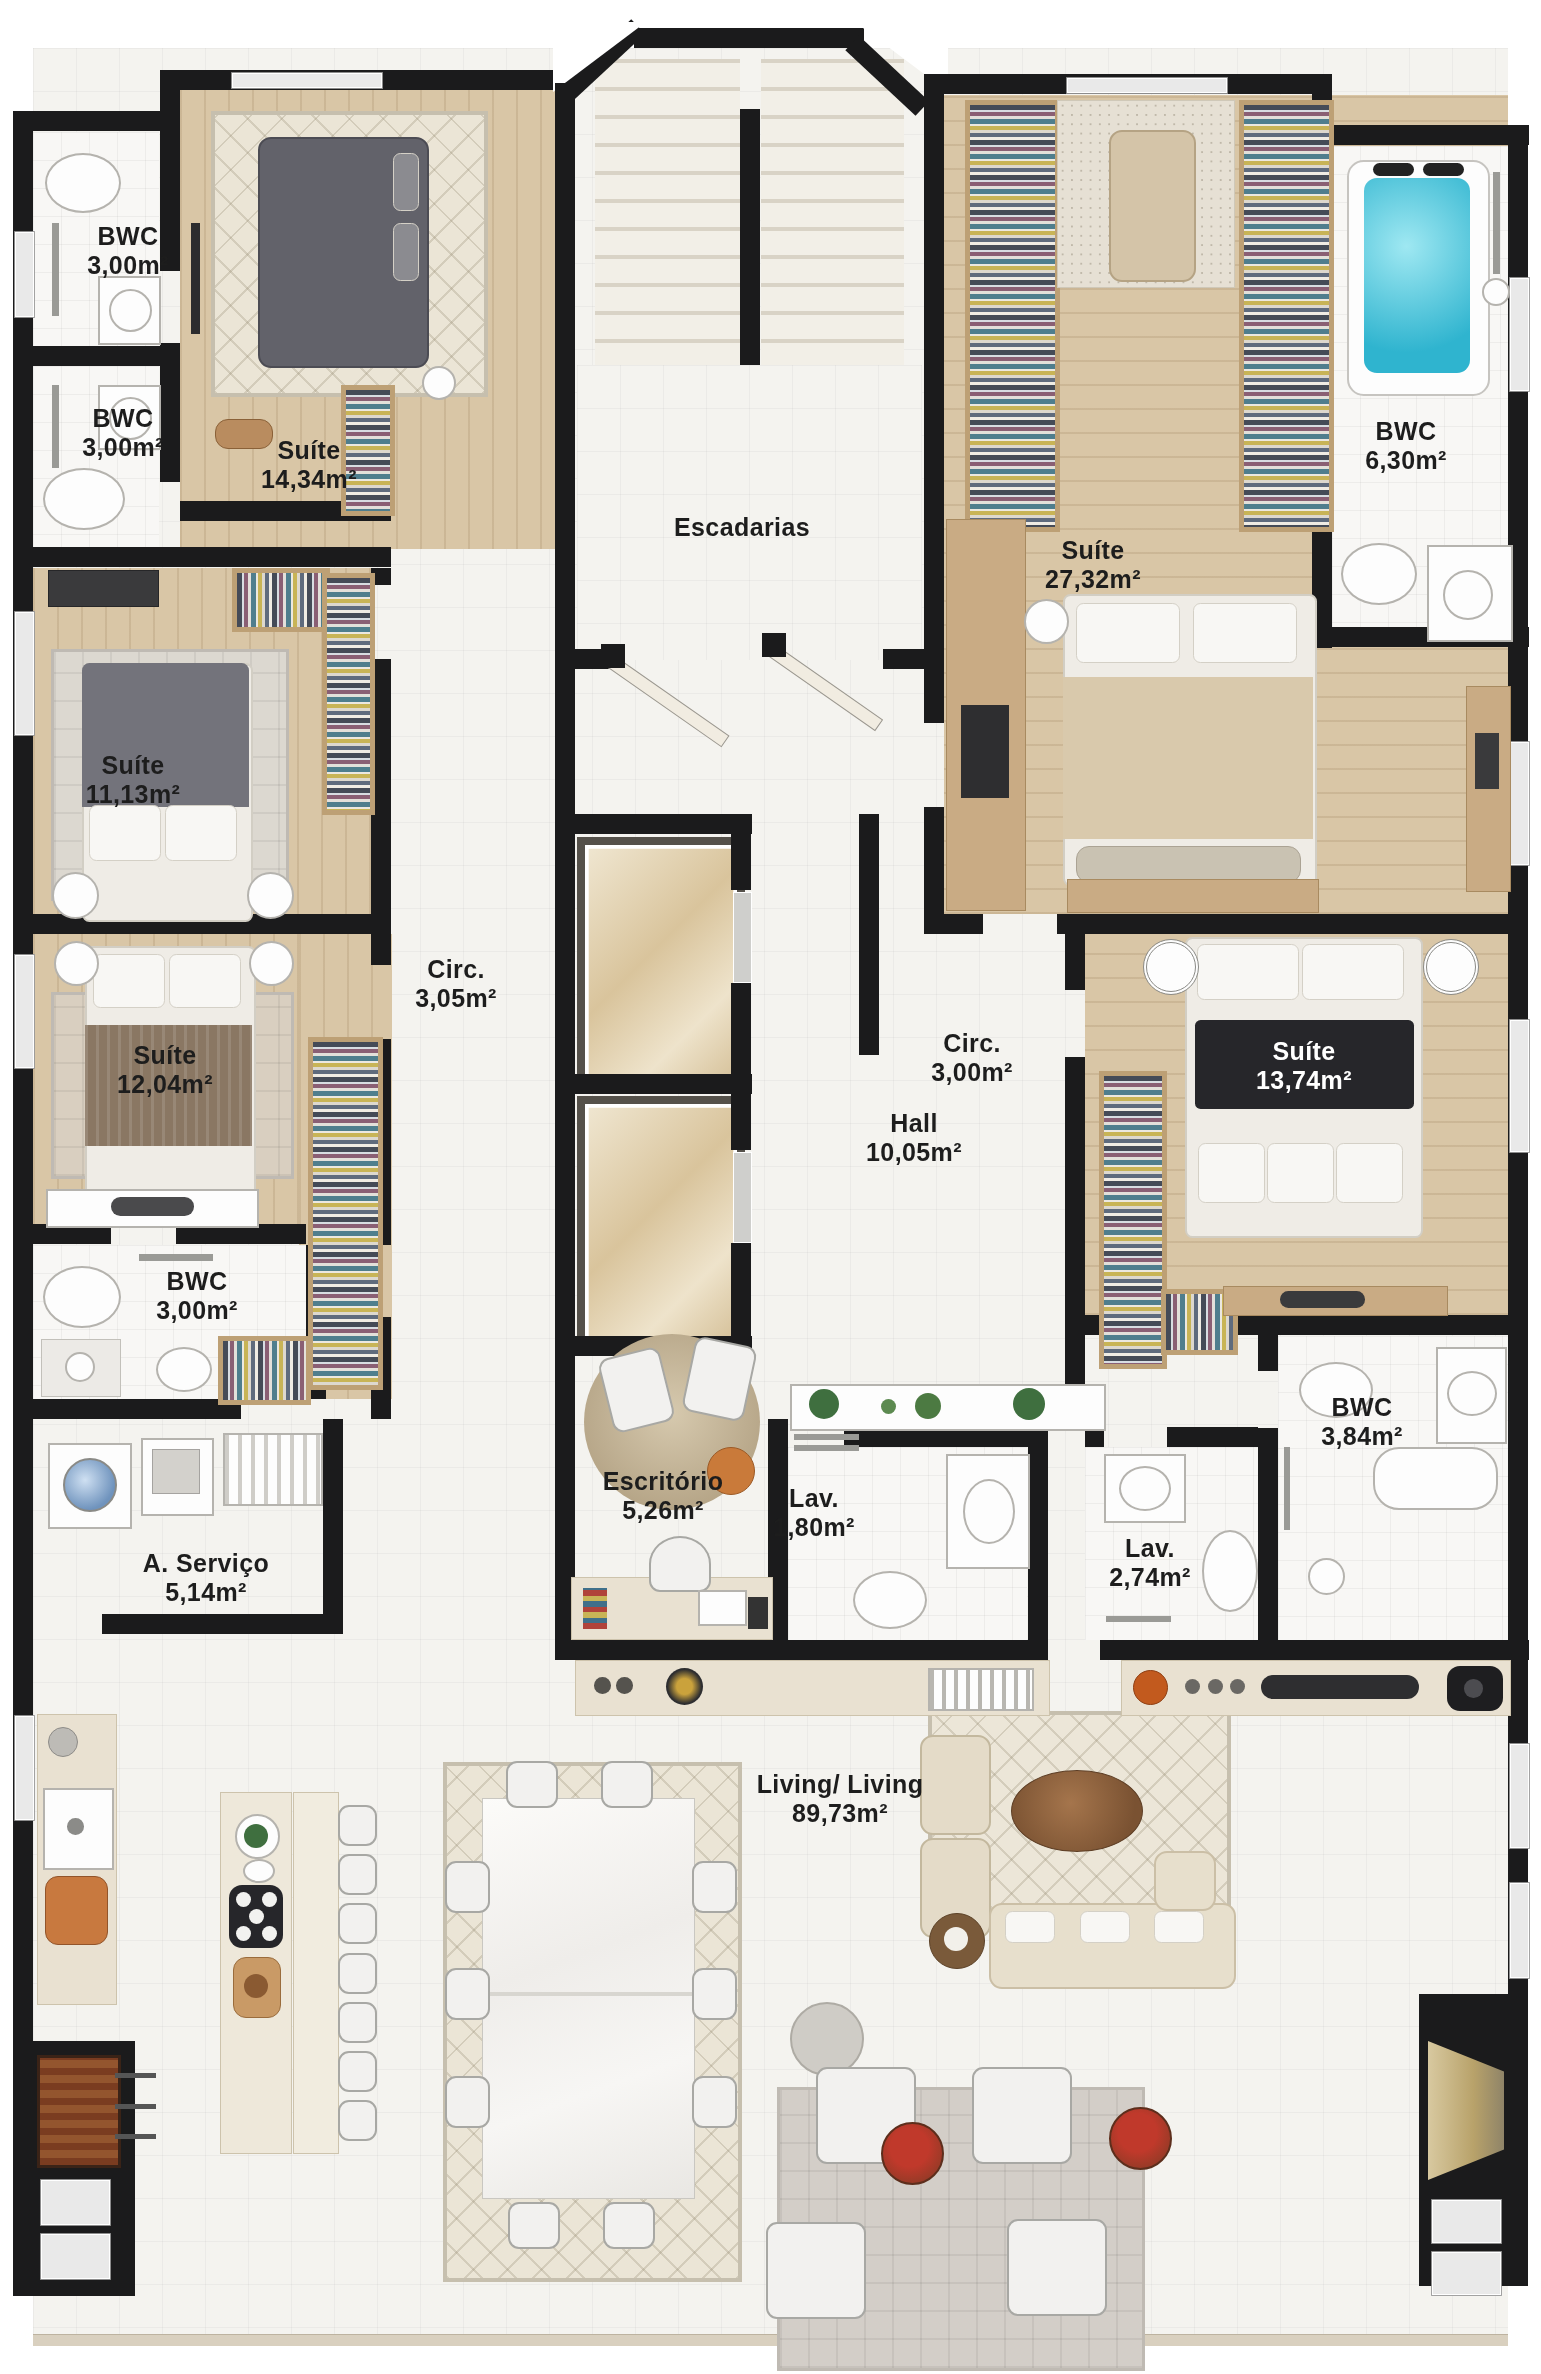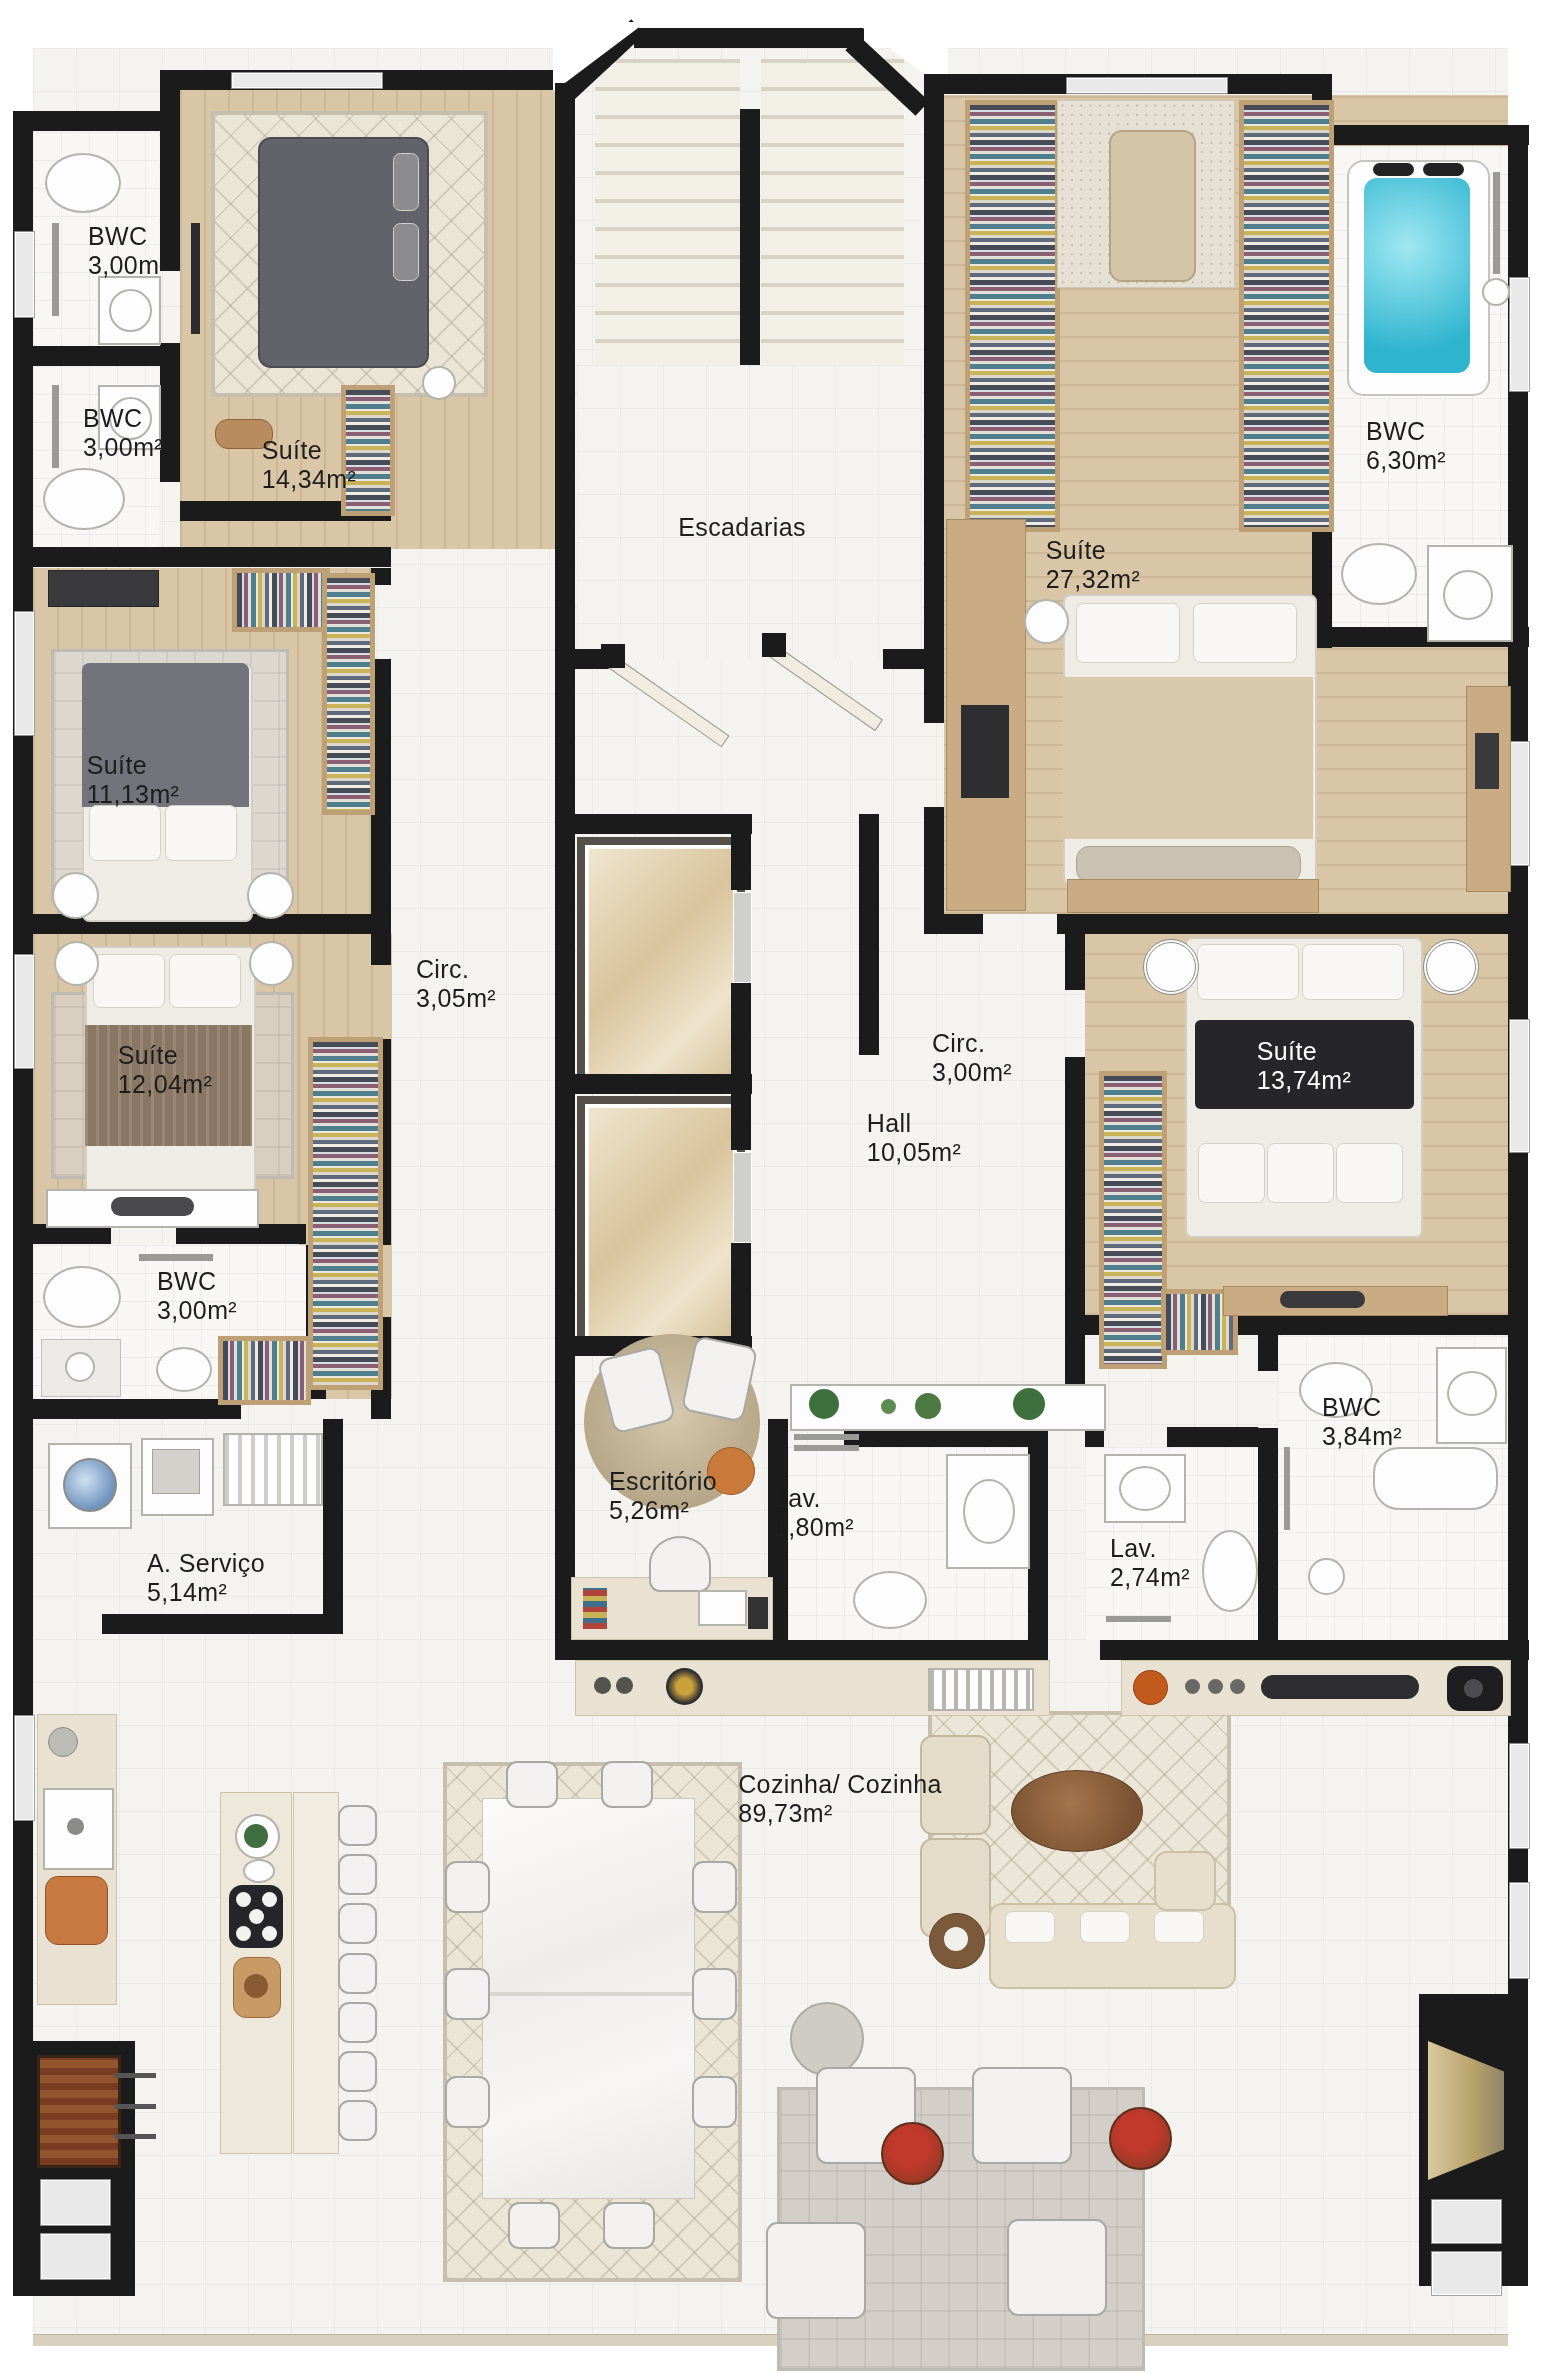--- a/index.html
+++ b/index.html
@@ -19,21 +19,21 @@
   .rnd{border-radius:13px}
   .chair{position:absolute;background:#f2f1ef;border:2.8px solid #a8a8a4;border-radius:11px}
   .counter{position:absolute;background:#e9e1d1;border:1.9px solid #cdc3ac}
   .elev{position:absolute;background:linear-gradient(135deg,#f0e7d2,#d9c49c 45%,#eee3cb 75%,#d5c098);border:8.3px solid #55514a;box-shadow:inset 0 0 0 3.7px #ffffff}
   .marble{position:absolute;background:linear-gradient(160deg,#fcfbf9 0%,#efedea 40%,#f7f6f4 70%,#e9e7e3 100%);border:1.9px solid #c9c7c1}
   .lat{position:absolute;background-color:#ebe5d6;background-image:repeating-linear-gradient(45deg,rgba(150,140,115,.28) 0 1.9px,transparent 1.9px 24px),repeating-linear-gradient(-45deg,rgba(150,140,115,.28) 0 1.9px,transparent 1.9px 24px);border:4.6px solid #c6bfae}
   .grug{position:absolute;background-color:#d3cec8;background-image:repeating-linear-gradient(0deg,rgba(0,0,0,.06) 0 1.9px,transparent 1.9px 28px),repeating-linear-gradient(90deg,rgba(0,0,0,.06) 0 1.9px,transparent 1.9px 28px);border:3.7px solid #bfbab3}
   .win{position:absolute;background:#e9e9e9;border:1.9px solid #ffffff;box-shadow:0 0 0 0.9px #9a9a9a}
   .bedbase{position:absolute;background:#efece6;border:2.8px solid #d2cec4;border-radius:7.4px}
   .pillow{position:absolute;background:#f8f7f4;border:1.9px solid #d4d0c6;border-radius:7.4px}
-  .label{position:absolute;transform:translate(-50%,-50%);font-weight:normal;font-size:25px;line-height:1.14;color:#1d1d1d;white-space:nowrap;letter-spacing:0.4px}
+  .label{position:absolute;transform:translate(-50%,-50%);text-align:center;font-weight:bold;font-size:25px;line-height:1.14;color:#1d1d1d;white-space:nowrap;letter-spacing:0.4px}
   .label .ln{display:block}
   .label-light{color:#ffffff}
   .doorleaf{position:absolute;background:#f1ece1;border:1.9px solid #9a9790}
 </style>
 </head>
 <body>
 
 <div class="plan">
 
   <div class="tile" style="left:33px;top:48px;width:1475px;height:2289px"></div>
@@ -436,18 +436,18 @@
   </div>
   <div class="label" style="left:814px;top:1512px">
     <span class="ln">Lav.</span>
     <span class="ln">1,80m²</span>
   </div>
   <div class="label" style="left:1150px;top:1562px">
     <span class="ln">Lav.</span>
     <span class="ln">2,74m²</span>
   </div>
   <div class="label" style="left:840px;top:1798px">
-    <span class="ln">Cozinha/ Cozinha</span>
+    <span class="ln">Living/ Living</span>
     <span class="ln">89,73m²</span>
   </div>
 
 </div>
 
 
 </body></html>

